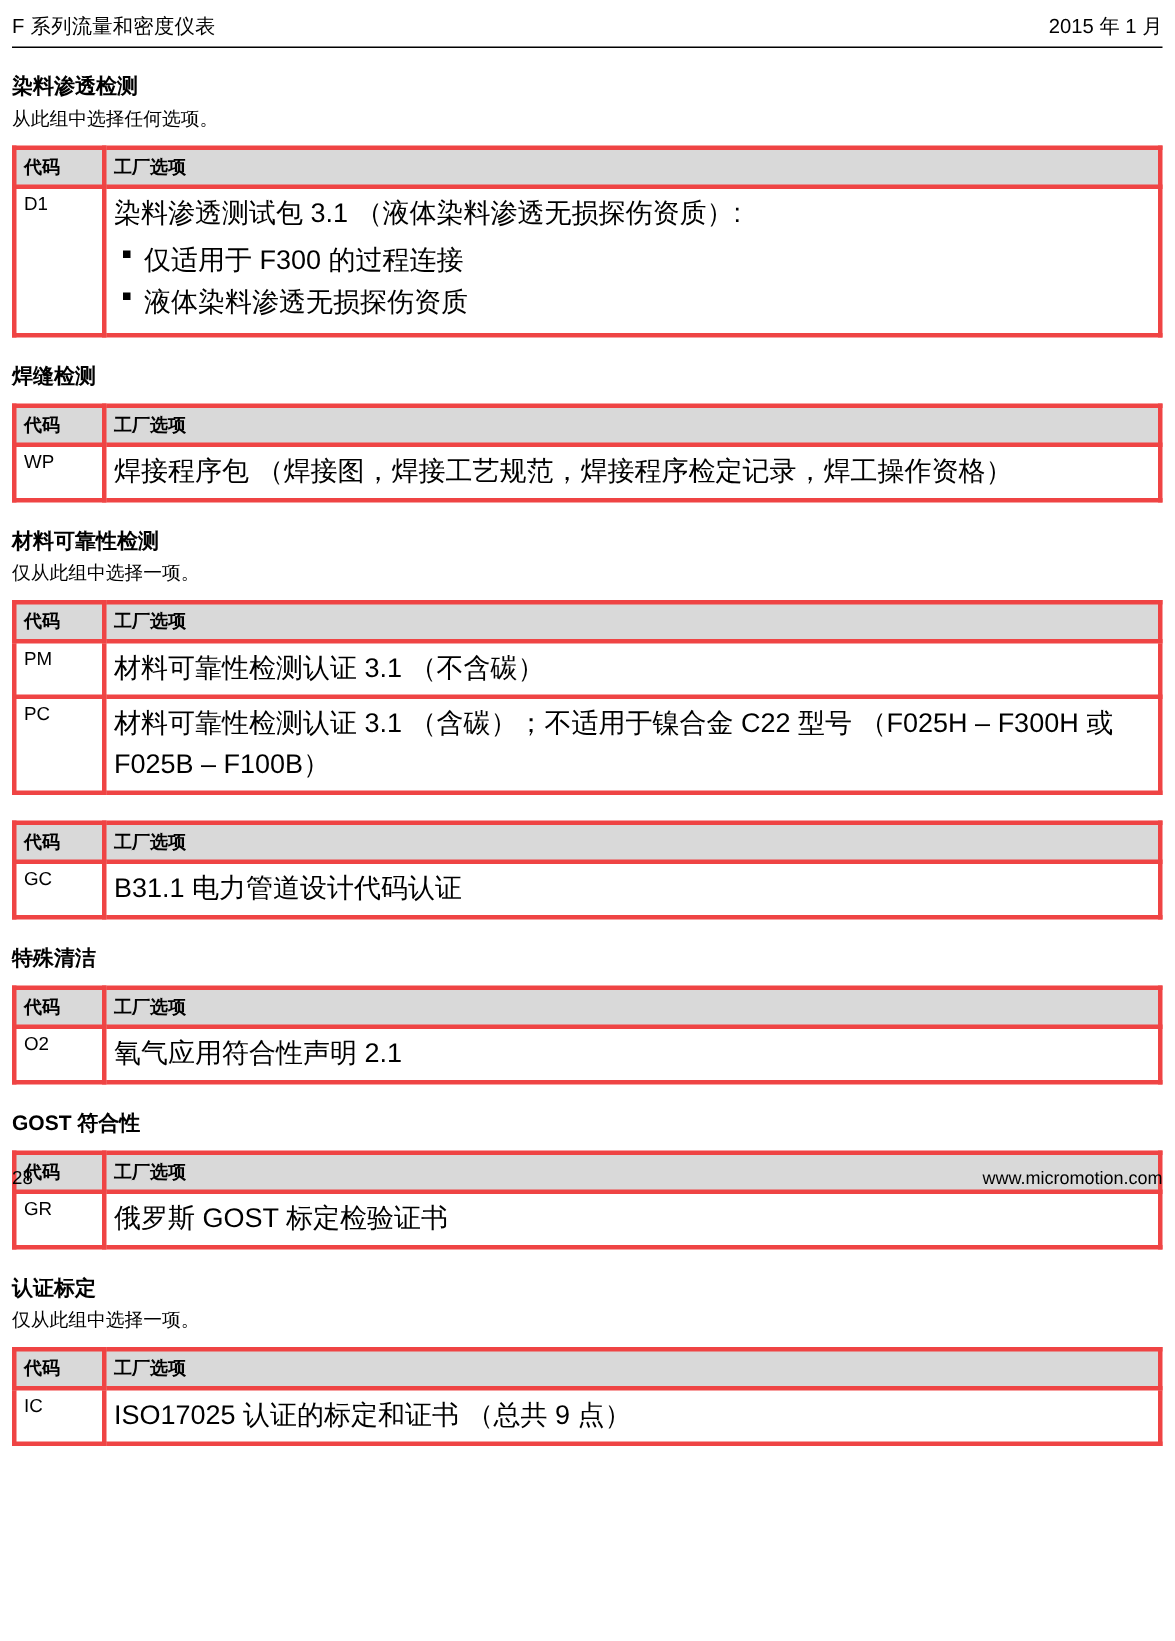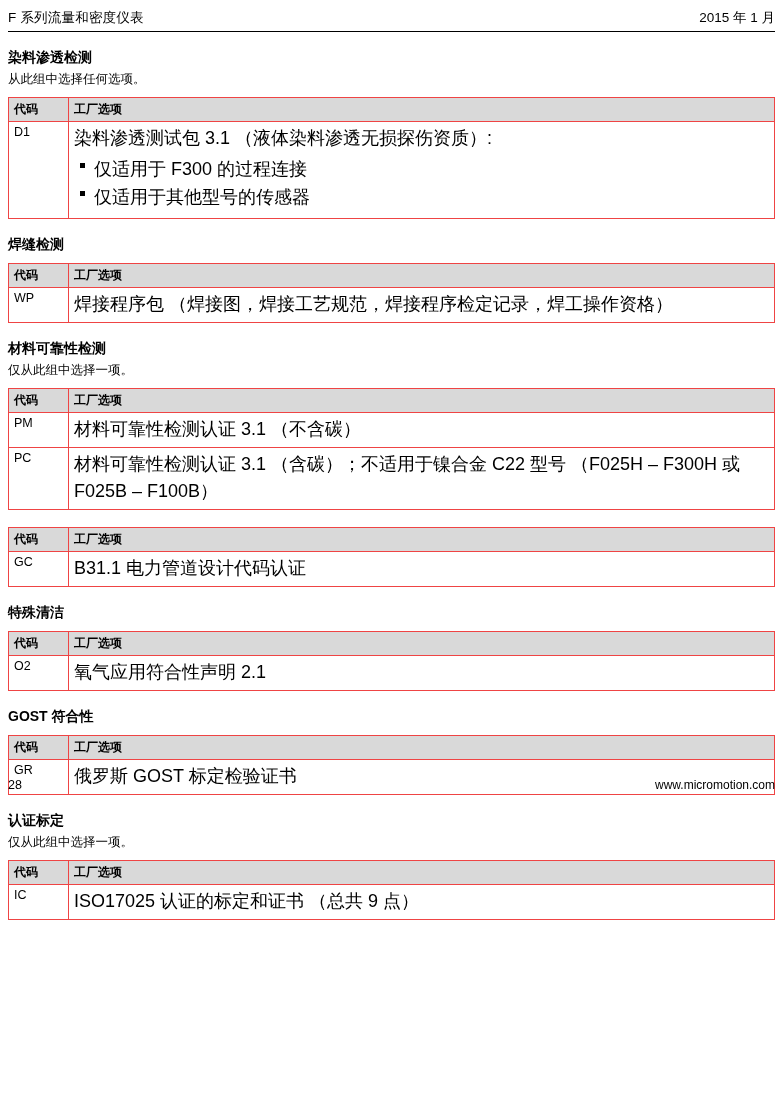--- a/index.html
+++ b/index.html
@@ -50,21 +50,21 @@
     margin: 4px 0 0 0;
   }
   
   table.opt {
     width: 100%;
     border-collapse: collapse;
     margin-top: 9px;
     table-layout: fixed;
   }
   table.opt th, table.opt td {
-    border: 1px solid #ef4444;
+    border: 3px solid #ef4444;
     font-size: 12.5px;
     font-weight: normal;
     text-align: left;
     vertical-align: top;
     padding: 3px 5px 4px 5px;
   }
   table.opt thead th {
     background: #d9d9d9;
     font-weight: bold;
     font-size: 12px;
@@ -140,21 +140,21 @@
               <th>工厂选项</th>
             </tr>
           </thead>
           <tbody>
             <tr>
               <td class="code">D1</td>
               <td>
                 <div class="cell-lead">染料渗透测试包 3.1 （液体染料渗透无损探伤资质）:</div>
                 <ul class="bullets">
                   <li>仅适用于 F300 的过程连接</li>
-                  <li>仅适用于其他型号的传感器</li>
+                  <li>液体染料渗透无损探伤资质</li>
                 </ul>
               </td>
             </tr>
           </tbody>
         </table>
       </div>
       <div class="section">
         <div class="section-title">焊缝检测</div>
         <table class="opt">
           <colgroup>

